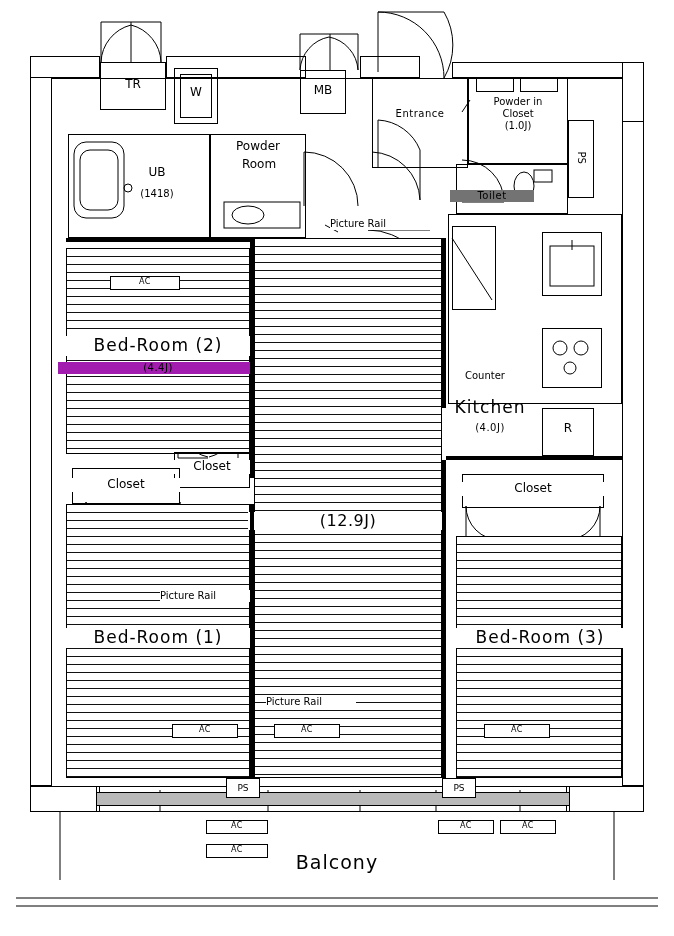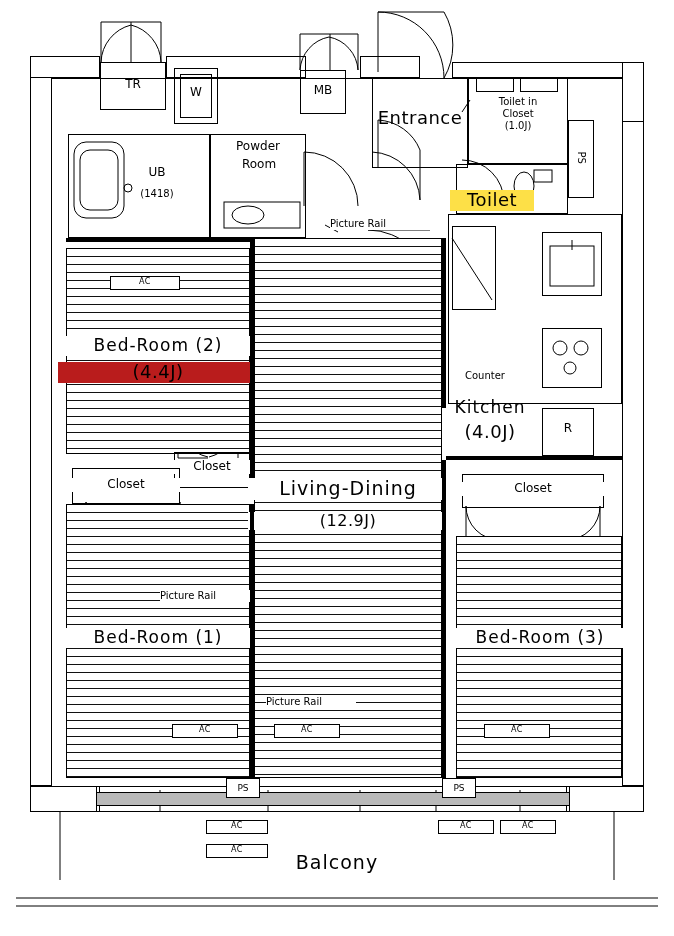--- a/index.html
+++ b/index.html
@@ -38,21 +38,21 @@
     color: #000;
     white-space: nowrap;
     line-height: 1.15;
     text-align: center;
   }
   .lbl.big {
     font-size: 19px;
     letter-spacing: 1px;
   }
   .lbl.med {
-    font-size: 18px;
+    font-size: 10px;
     letter-spacing: 0.5px;
   }
   .lbl.sm {
     font-size: 12px;
   }
   .lbl.xs {
     font-size: 10px;
   }
   .lbl.tiny {
     font-size: 10px;
@@ -215,73 +215,72 @@
     <line x1="520" y1="790" x2="520" y2="812" stroke="#000" stroke-width="1"></line>
     <line x1="580" y1="790" x2="580" y2="812" stroke="#000" stroke-width="1"></line>
   </svg>
 
   <div class="thin" style="left:372px; top:78px; width:96px; height:90px;"></div>
   <div class="lbl med" style="left:370px; top:108px; width:100px;">Entrance</div>
 
   <div class="thin" style="left:468px; top:78px; width:100px; height:86px;"></div>
   <div class="thin" style="left:476px; top:78px; width:38px; height:14px;"></div>
   <div class="thin" style="left:520px; top:78px; width:38px; height:14px;"></div>
-  <div class="lbl xs" style="left:468px; top:96px; width:100px;">Toilet in</div>
+  <div class="lbl xs" style="left:468px; top:96px; width:100px;">Powder in</div>
   <div class="lbl xs" style="left:468px; top:108px; width:100px;">Closet</div>
   <div class="lbl xs" style="left:468px; top:120px; width:100px;">(1.0J)</div>
 
   <div class="thin" style="left:568px; top:120px; width:26px; height:78px;"></div>
   <div class="lbl xs" style="left:568px; top:152px; width:26px; transform:rotate(90deg);">PS</div>
 
   <div class="thin" style="left:68px; top:134px; width:142px; height:104px;"></div>
   <div class="lbl sm" style="left:132px; top:166px; width:50px;">UB</div>
   <div class="lbl xs" style="left:128px; top:188px; width:58px;">(1418)</div>
 
   <div class="thin" style="left:210px; top:134px; width:96px; height:104px;"></div>
   <div class="lbl sm" style="left:210px; top:140px; width:96px;">Powder</div>
   <div class="lbl sm" style="left:210px; top:158px; width:98px;">Room</div>
 
   <div class="thin" style="left:456px; top:164px; width:112px; height:50px;"></div>
-  <div class="lbl med" style="left:450px; top:190px; width:84px; background:#fde047;">Toilet</div>
+  <div class="lbl med" style="left:450px; top:190px; width:84px; background:#737373;">Toilet</div>
 
   <div class="thin" style="left:448px; top:214px; width:174px; height:190px;"></div>
   <div class="thin" style="left:452px; top:226px; width:44px; height:84px;"></div>
   <div class="lbl tiny" style="left:452px; top:370px; width:66px;">Counter</div>
   <div class="thin" style="left:542px; top:232px; width:60px; height:64px;"></div>
   <div class="thin" style="left:542px; top:328px; width:60px; height:60px;"></div>
   <div class="lbl big" style="left:420px; top:398px; width:140px; font-size:17px;">Kitchen</div>
   <div class="lbl med" style="left:420px; top:422px; width:140px;">(4.0J)</div>
 
   <div class="thin" style="left:542px; top:408px; width:52px; height:48px;"></div>
   <div class="lbl sm" style="left:542px; top:422px; width:52px;">R</div>
 
   <div class="hatch" style="left:66px; top:248px; width:184px; height:206px;"></div>
   <div class="thin" style="left:66px; top:248px; width:184px; height:206px;"></div>
   <div class="lbl big" style="left:58px; top:336px; width:200px; background:#fff; font-size:17px;">Bed-Room (2)</div>
-  <div class="lbl med" style="left:58px; top:362px; width:200px; background:#b91c1c;">(4.4J)</div>
+  <div class="lbl med" style="left:58px; top:362px; width:200px; background:#a21caf;">(4.4J)</div>
   <div class="acbox" style="left:110px; top:276px; width:70px; height:14px;">
     <span>AC</span>
   </div>
 
   <div class="thin" style="left:174px; top:452px; width:76px; height:36px;"></div>
   <div class="lbl sm" style="left:174px; top:460px; width:76px; background:#fff;">Closet</div>
 
   <div class="thin" style="left:72px; top:468px; width:108px; height:36px;"></div>
   <div class="lbl sm" style="left:72px; top:478px; width:108px; background:#fff;">Closet</div>
 
   <div class="hatch" style="left:66px; top:504px; width:184px; height:274px;"></div>
   <div class="thin" style="left:66px; top:504px; width:184px; height:274px;"></div>
   <div class="lbl big" style="left:58px; top:628px; width:200px; background:#fff; font-size:17px;">Bed-Room (1)</div>
   <div class="acbox" style="left:172px; top:724px; width:66px; height:14px;">
     <span>AC</span>
   </div>
 
   <div class="hatch" style="left:254px; top:238px; width:188px; height:540px;"></div>
   <div class="thin" style="left:254px; top:238px; width:188px; height:540px;"></div>
-  <div class="lbl big" style="left:248px; top:478px; width:200px; background:#fff;">Living-Dining</div>
   <div class="lbl med" style="left:248px; top:512px; width:200px; background:#fff; font-size:16px;">(12.9J)</div>
   <div class="acbox" style="left:274px; top:724px; width:66px; height:14px;">
     <span>AC</span>
   </div>
 
   <div class="hatch" style="left:456px; top:536px; width:166px; height:242px;"></div>
   <div class="thin" style="left:456px; top:536px; width:166px; height:242px;"></div>
   <div class="lbl big" style="left:450px; top:628px; width:180px; background:#fff; font-size:17px;">Bed-Room (3)</div>
   <div class="acbox" style="left:484px; top:724px; width:66px; height:14px;">
     <span>AC</span>

